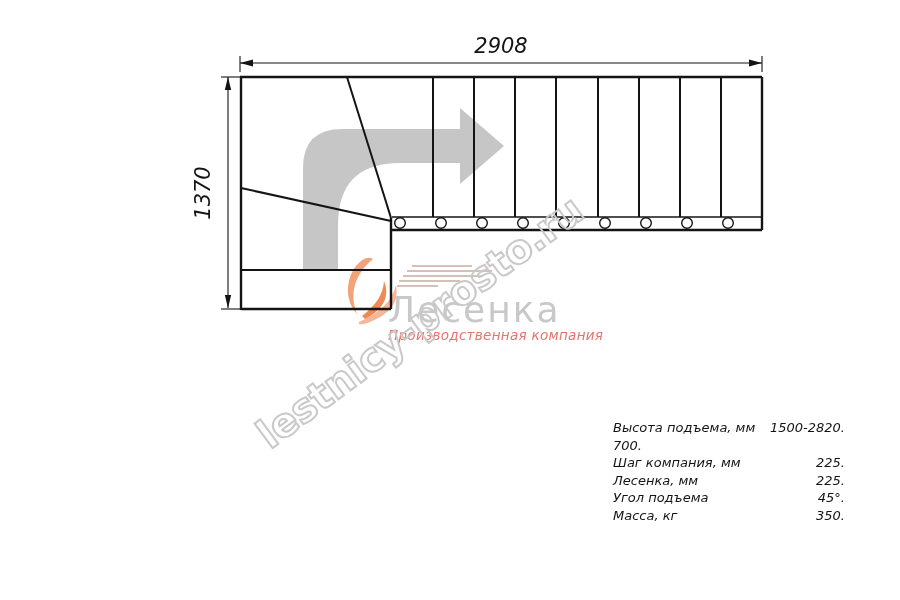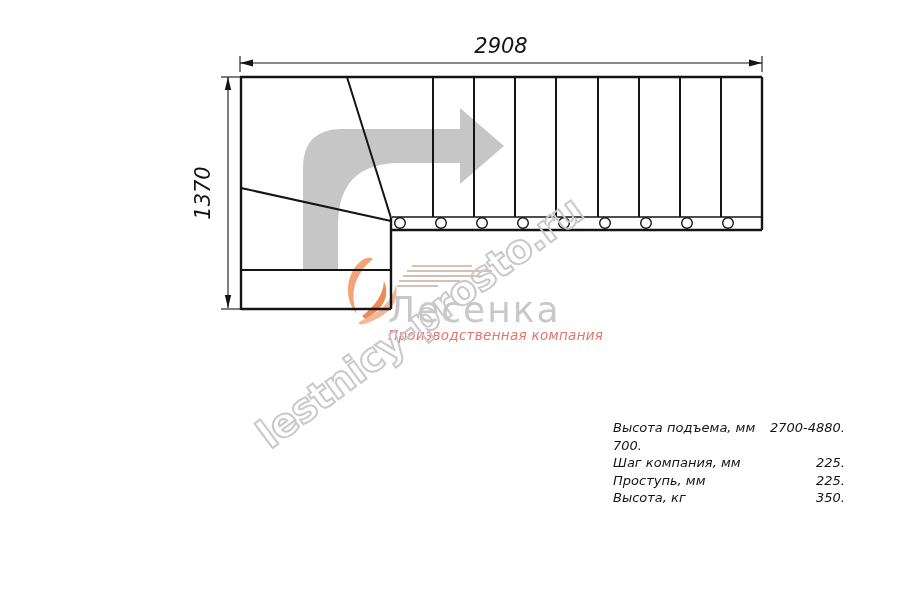--- a/index.html
+++ b/index.html
@@ -85,32 +85,36 @@
       <path d="M228,308 L224.8,295 L231.2,295 Z" fill="#141414"></path>
       <text transform="translate(210,193) rotate(-90)" text-anchor="middle" font-size="21" font-style="italic" fill="#141414">1370</text>
     </g>
 
     <text transform="translate(270,450) rotate(-36.5)" font-size="40" font-weight="bold" letter-spacing="-0.5" fill="none" stroke="#c9c9c9" stroke-width="2">lestnicy-prosto.ru</text>
   </svg>
 
   <div class="specs">
     <div class="spec-row">
       <span class="spec-label">Высота подъема, мм</span>
-      <span class="spec-value">2700-4880.</span>
+      <span class="spec-value">1500-2820.</span>
     </div>
     <div class="spec-row">
       <span class="spec-value">700.</span>
     </div>
     <div class="spec-row">
       <span class="spec-label">Шаг компания, мм</span>
       <span class="spec-value">225.</span>
     </div>
     <div class="spec-row">
-      <span class="spec-label">Проступь, мм</span>
+      <span class="spec-label">Лесенка, мм</span>
       <span class="spec-value">225.</span>
     </div>
     <div class="spec-row">
-      <span class="spec-label">Высота, кг</span>
+      <span class="spec-label">Угол подъема</span>
+      <span class="spec-value">45°.</span>
+    </div>
+    <div class="spec-row">
+      <span class="spec-label">Масса, кг</span>
       <span class="spec-value">350.</span>
     </div>
   </div>
 
 </div>
 
 </body></html>

